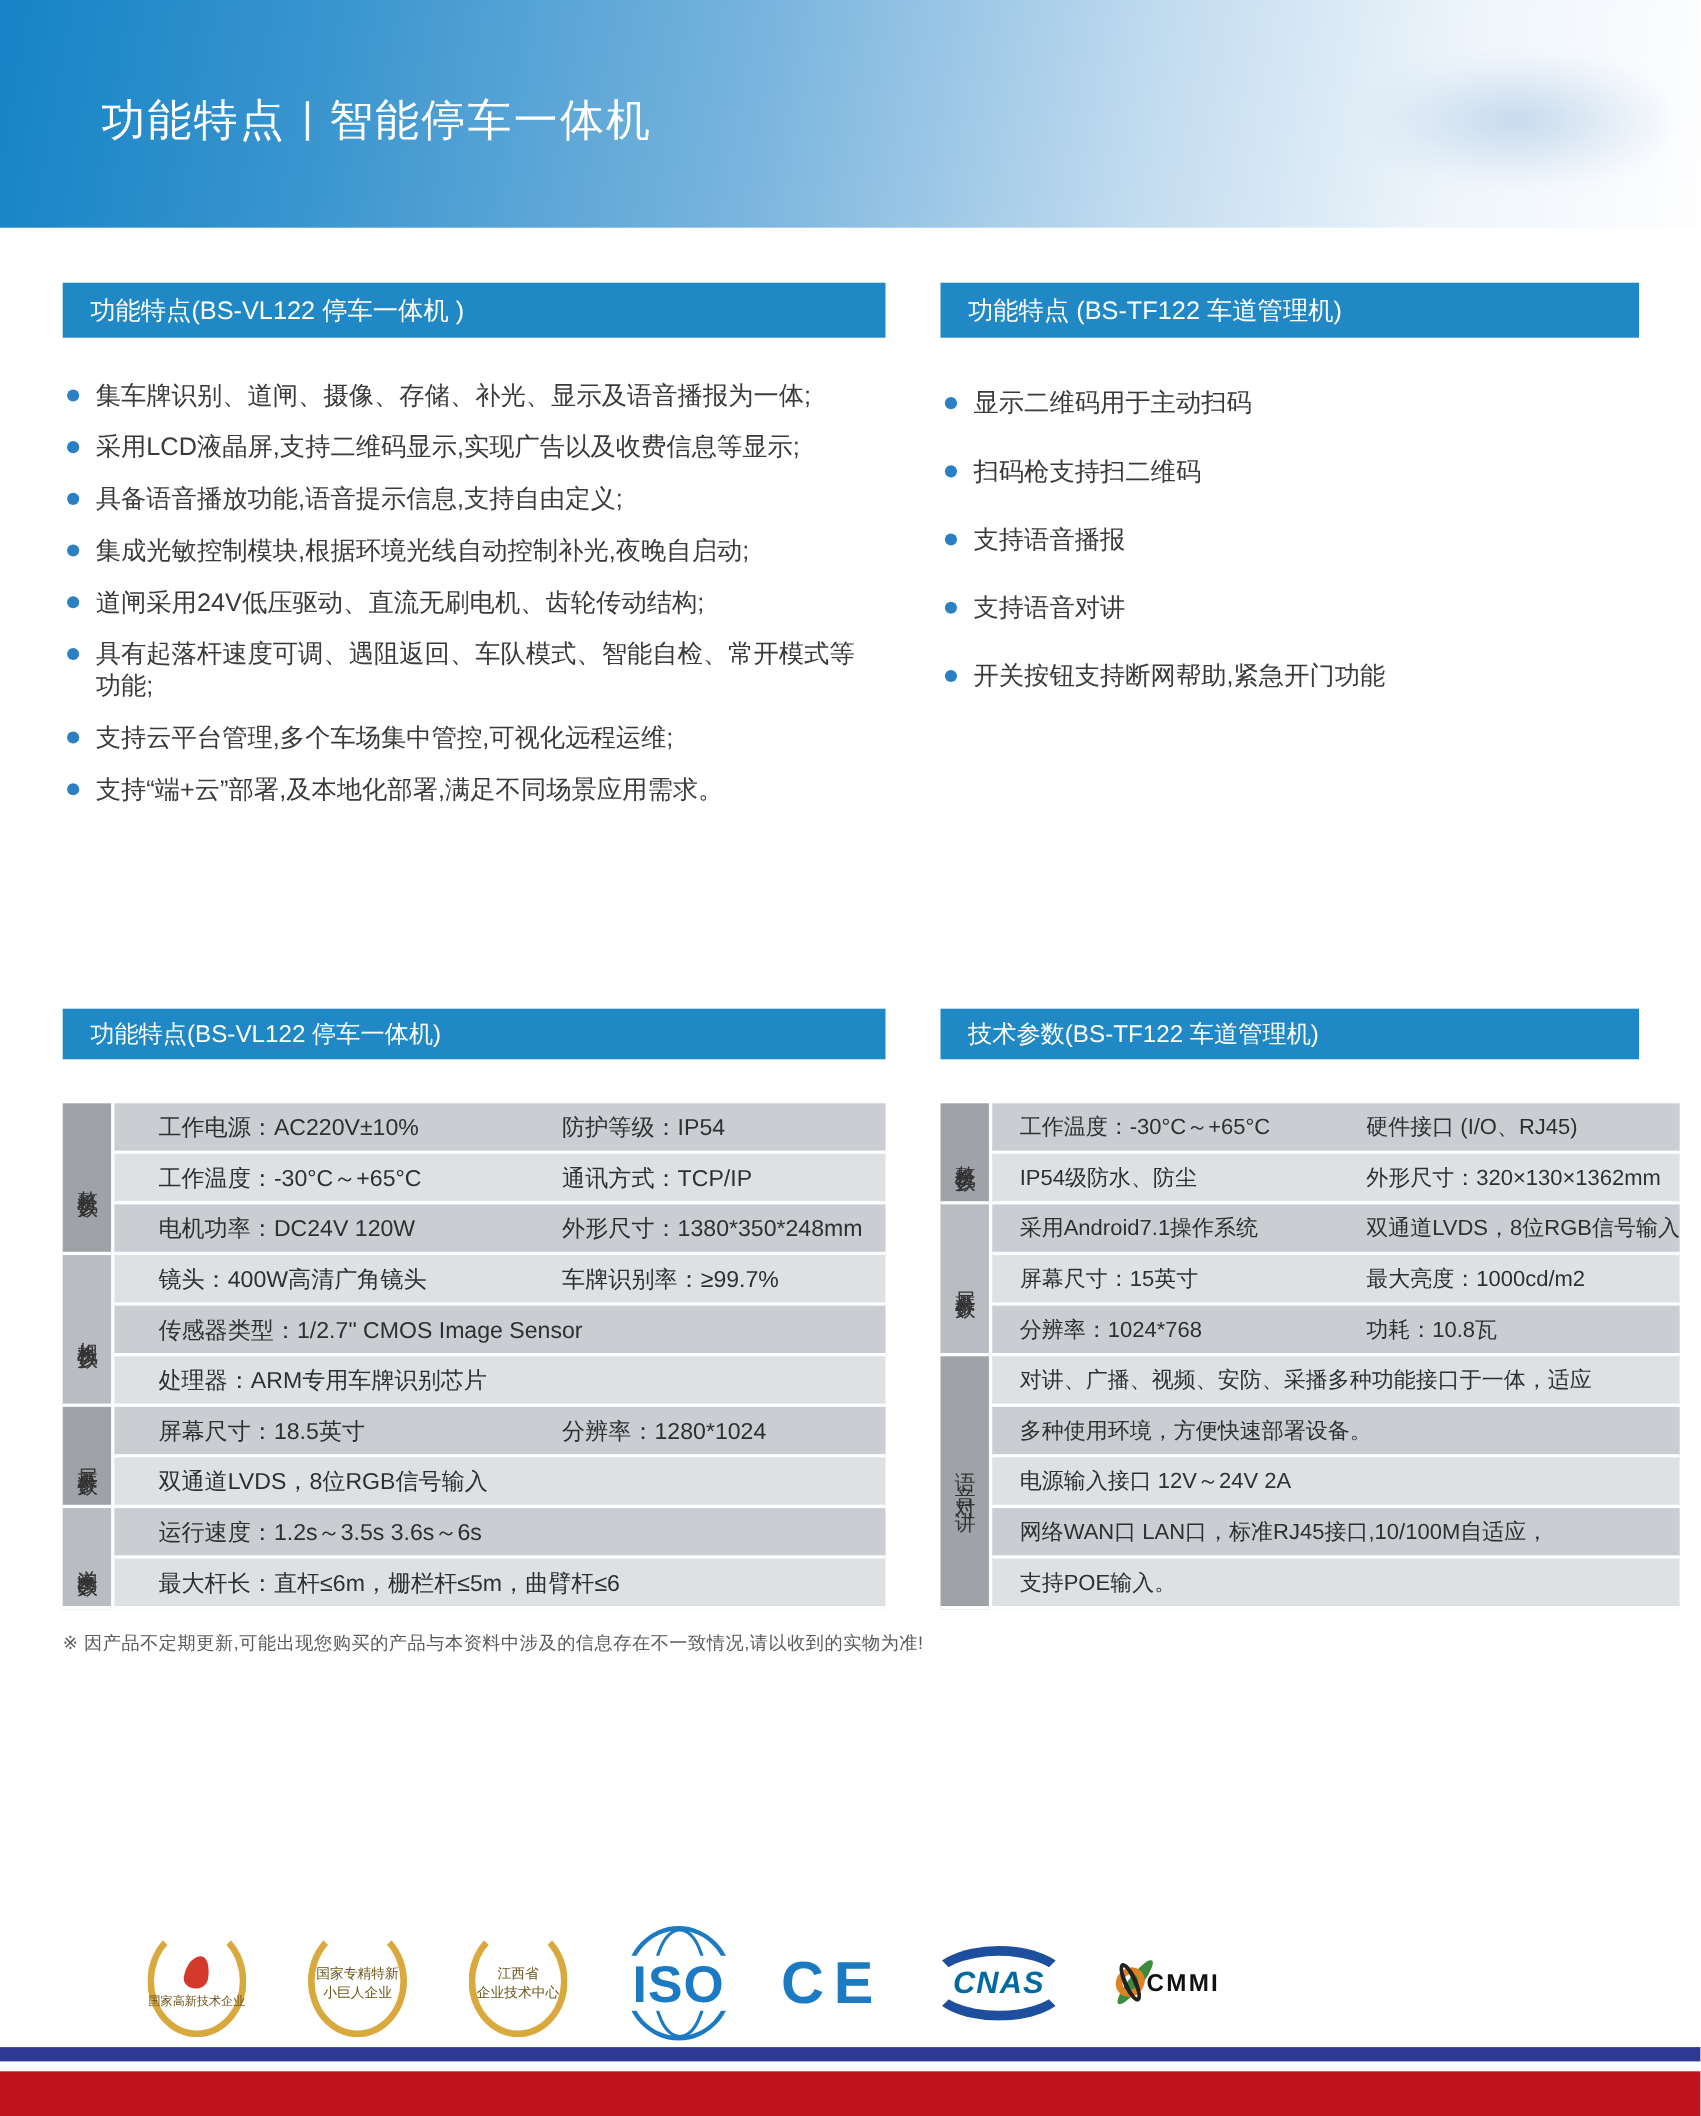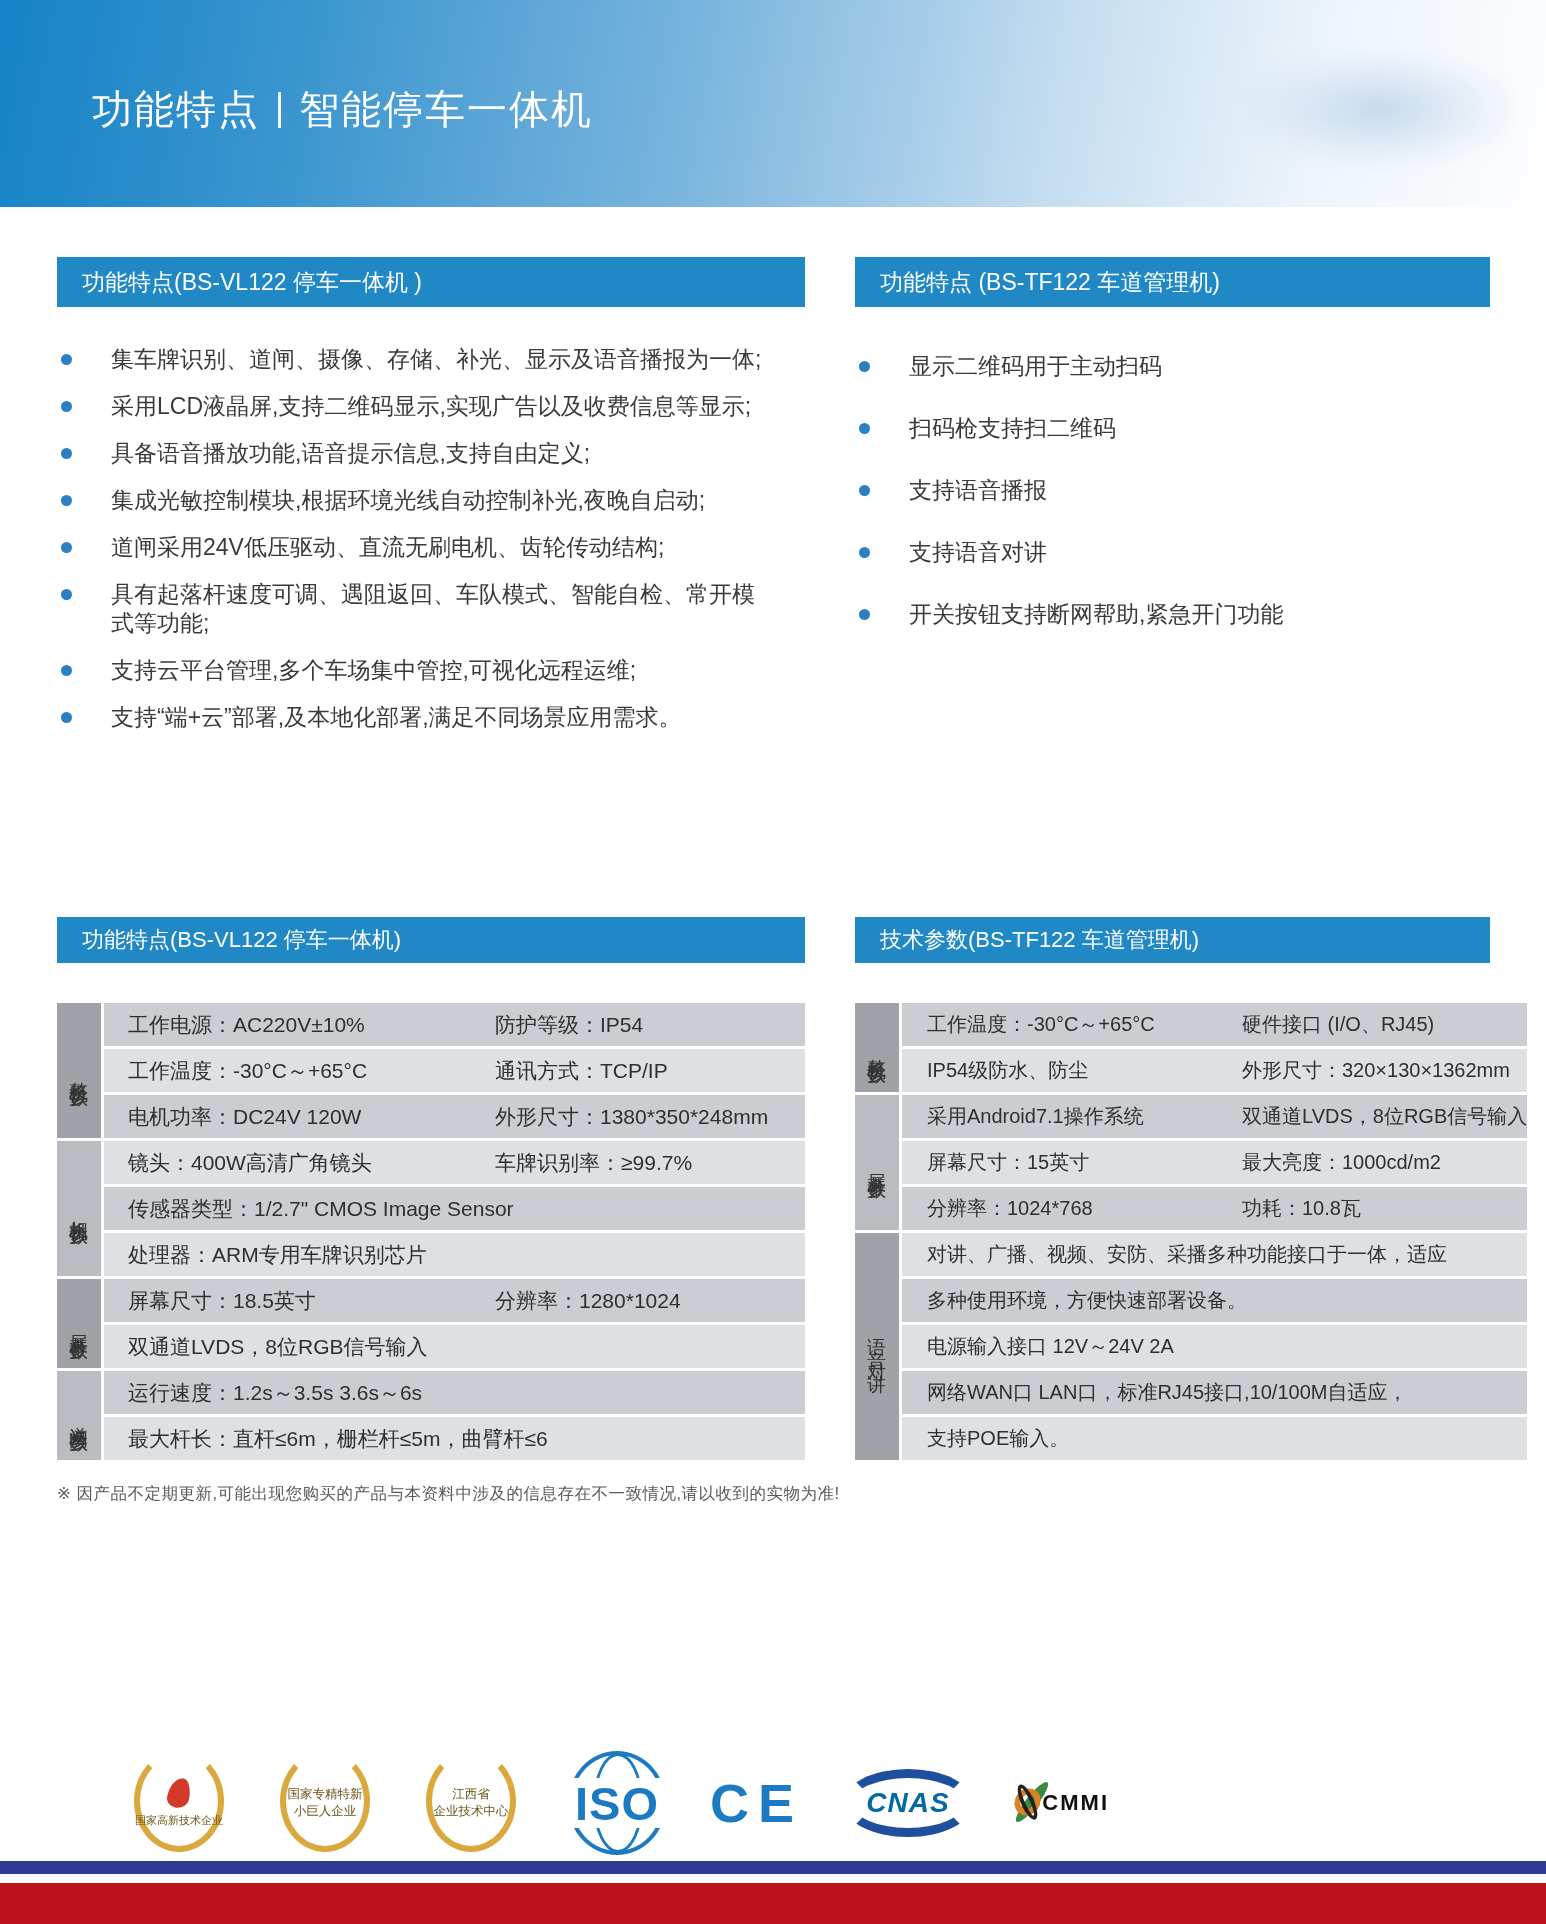--- a/index.html
+++ b/index.html
@@ -28,39 +28,39 @@
     padding-left:25px;box-sizing:border-box;white-space:nowrap;
   }
   .bar-tl{left:57px;top:257px;width:748px;height:50px;font-size:23px;}
   .bar-tr{left:855px;top:257px;width:635px;height:50px;font-size:23px;}
   .bar-bl{left:57px;top:917px;width:748px;height:46px;font-size:22px;}
   .bar-br{left:855px;top:917px;width:635px;height:46px;font-size:22px;}
   
   ul.blist{position:absolute;margin:0;padding:0;list-style:none;}
   .list-left{left:57px;top:345px;width:720px;}
   .list-right{left:855px;top:352px;width:650px;}
-  .blist li{display:flex;align-items:flex-start;color:#3a3a3a;gap:24px;}
+  .blist li{display:flex;align-items:flex-start;color:#3a3a3a;}
   .list-left li{margin-bottom:18px;font-size:23px;line-height:1.26;}
   .list-right li{margin-bottom:33px;font-size:23px;line-height:1.26;}
   .dot{width:11px;height:11px;border-radius:50%;background:#2a80c2;margin:9px 15px 0 4px;flex-shrink:0;}
   
   .spec-table{position:absolute;display:flex;}
   .spec-table-left{left:57px;top:1003px;width:748px;}
   .spec-table-right{left:855px;top:1003px;width:635px;}
   .sidebar{width:47px;box-sizing:border-box;border-right:3px solid #fff;display:flex;flex-direction:column;flex-shrink:0;}
   .sec{display:flex;align-items:center;justify-content:center;border-bottom:3px solid #fff;box-sizing:border-box;color:#333;font-size:19px;}
   .sec span{writing-mode:vertical-rl;text-orientation:upright;letter-spacing:2px;line-height:1;}
   .sec.sp-wide span{letter-spacing:12px;}
   .rows2{height:92px;}.rows3{height:138px;}.rows5{height:230px;}
   .s-dark{background:#9fa3a8;}
   .s-light{background:#b9bcc0;}
   .rowcol{flex:1;display:flex;flex-direction:column;}
   .row{
     display:flex;align-items:center;height:46px;border-bottom:3px solid #fff;
-    padding-left:24px;box-sizing:border-box;color:#2f2f2f;white-space:nowrap;
+    padding-left:40px;box-sizing:border-box;color:#2f2f2f;white-space:nowrap;
   }
   .r-dark{background:#cace d3;}
   .r-dark{background:#caced3;}
   .r-light{background:#dee1e3;}
   .spec-table-left .row{font-size:21px;}
   .spec-table-left .c1{flex:0 0 367px;}
   .spec-table-right .row{font-size:20px;padding-left:25px;}
   .spec-table-right .c1{flex:0 0 315px;}
   .c2{flex:1;}
   

